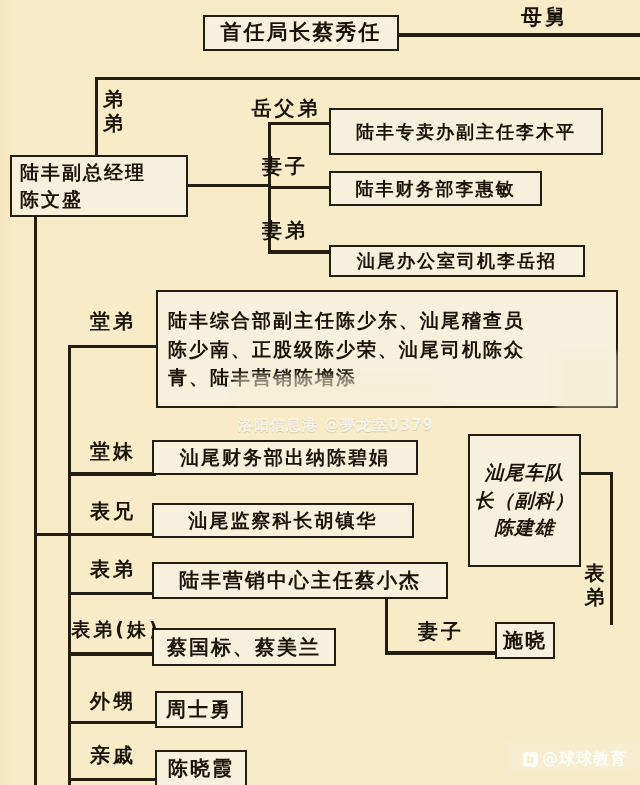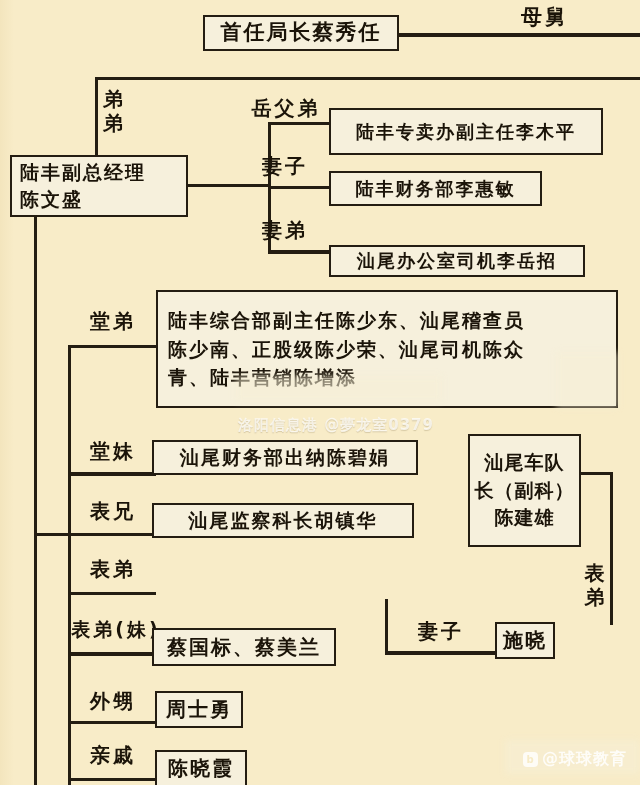--- a/index.html
+++ b/index.html
@@ -129,34 +129,35 @@
   <div class="lbl" style="left:80px;top:440px;width:66px;font-size:20px;">堂妹</div>
   <div class="ln" style="left:68px;top:472px;width:88px;height:4px;"></div>
   <div class="box" style="left:152px;top:440px;width:266px;height:35px;font-size:19px;">汕尾财务部出纳陈碧娟</div>
 
   <div class="lbl" style="left:80px;top:500px;width:66px;font-size:20px;">表兄</div>
   <div class="ln" style="left:68px;top:533px;width:88px;height:3px;"></div>
   <div class="box" style="left:152px;top:503px;width:262px;height:35px;font-size:19px;">汕尾监察科长胡镇华</div>
 
   <div class="lbl" style="left:80px;top:558px;width:66px;font-size:20px;">表弟</div>
   <div class="ln" style="left:68px;top:592px;width:88px;height:3px;"></div>
+  <div class="box" style="left:152px;top:562px;width:296px;height:37px;font-size:20px;">陆丰营销中心主任蔡小杰</div>
 
   <div class="lbl" style="left:70px;top:618px;width:92px;font-size:19px;">表弟(妹)</div>
   <div class="ln" style="left:68px;top:652px;width:88px;height:4px;"></div>
   <div class="box" style="left:152px;top:628px;width:184px;height:38px;font-size:20px;">蔡国标、蔡美兰</div>
 
   <div class="lbl" style="left:80px;top:690px;width:66px;font-size:20px;">外甥</div>
   <div class="ln" style="left:68px;top:721px;width:88px;height:3px;"></div>
   <div class="box" style="left:155px;top:691px;width:88px;height:37px;font-size:20px;">周士勇</div>
 
   <div class="lbl" style="left:80px;top:744px;width:66px;font-size:20px;">亲戚</div>
   <div class="ln" style="left:68px;top:778px;width:88px;height:3px;"></div>
   <div class="box" style="left:155px;top:750px;width:92px;height:37px;font-size:20px;">陈晓霞</div>
 
-  <div class="box" style="left:468px;top:434px;width:113px;height:113px;font-size:19px;line-height:1.45;letter-spacing:1px;">汕尾车队
+  <div class="box" style="left:468px;top:434px;width:113px;height:133px;font-size:19px;line-height:1.45;letter-spacing:1px;font-style:italic;">汕尾车队
 长（副科）
 陈建雄</div>
 
   <div class="lbl" style="left:582px;top:562px;width:28px;font-size:20px;">表
 弟</div>
   <div class="ln" style="left:581px;top:472px;width:32px;height:3px;"></div>
   <div class="ln" style="left:610px;top:472px;width:3px;height:153px;"></div>
 
   <div class="lbl" style="left:408px;top:620px;width:66px;font-size:20px;">妻子</div>
 

